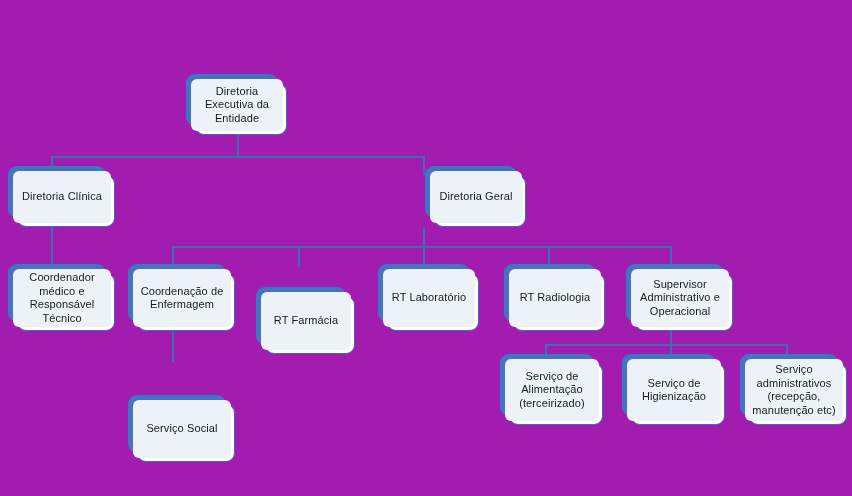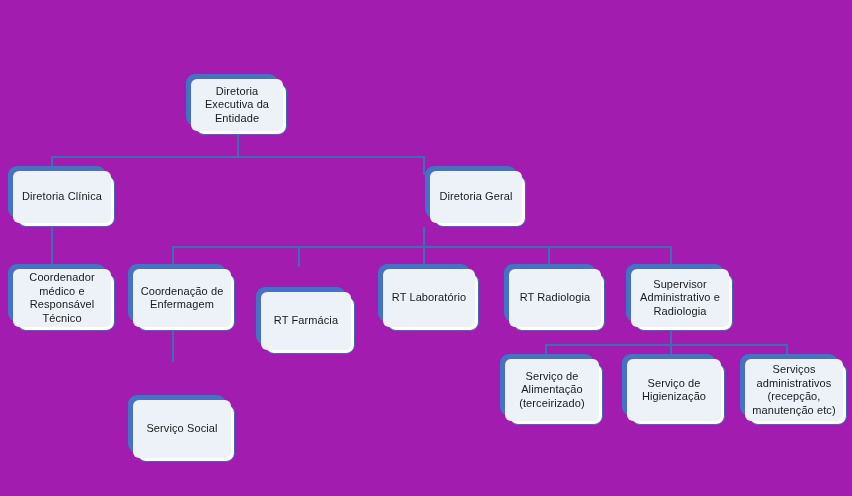--- a/index.html
+++ b/index.html
@@ -159,21 +159,21 @@
       <div class="plate" style="width: 92px; height: 58px; background: rgb(237, 241, 248);">
         <div class="label" style="color: rgb(26, 26, 26);">RT Radiologia</div>
       </div>
     </div>
     <div class="node" style="left: 626px; top: 264px; width: 107px; height: 67px;">
       <div class="shadow" style="width: 98px; height: 58px; background: rgb(68, 114, 196);"></div>
       <div class="card" style="width: 98px; height: 58px; background: rgb(255, 255, 255); border-color: rgb(62, 109, 181);"></div>
       <div class="plate" style="width: 98px; height: 58px; background: rgb(237, 241, 248);">
         <div class="label" style="color: rgb(26, 26, 26);">Supervisor
 Administrativo e
-Radiologia</div>
+Operacional</div>
       </div>
     </div>
     <div class="node" style="left: 128px; top: 358px; width: 107px; height: 67px; margin-top: 37px;">
       <div class="shadow" style="width: 98px; height: 58px; background: rgb(68, 114, 196);"></div>
       <div class="card" style="width: 98px; height: 58px; background: rgb(255, 255, 255); border-color: rgb(62, 109, 181);"></div>
       <div class="plate" style="width: 98px; height: 58px; background: rgb(237, 241, 248);">
         <div class="label" style="color: rgb(26, 26, 26);">Serviço Social</div>
       </div>
     </div>
     <div class="node" style="left: 500px; top: 354px; width: 103px; height: 71px;">
@@ -190,19 +190,19 @@
       <div class="card" style="width: 94px; height: 62px; background: rgb(255, 255, 255); border-color: rgb(62, 109, 181);"></div>
       <div class="plate" style="width: 94px; height: 62px; background: rgb(237, 241, 248);">
         <div class="label" style="color: rgb(26, 26, 26);">Serviço de
 Higienização</div>
       </div>
     </div>
     <div class="node" style="left: 740px; top: 354px; width: 107px; height: 71px;">
       <div class="shadow" style="width: 98px; height: 62px; background: rgb(68, 114, 196);"></div>
       <div class="card" style="width: 98px; height: 62px; background: rgb(255, 255, 255); border-color: rgb(62, 109, 181);"></div>
       <div class="plate" style="width: 98px; height: 62px; background: rgb(237, 241, 248);">
-        <div class="label" style="color: rgb(26, 26, 26);">Serviços
+        <div class="label" style="color: rgb(26, 26, 26);">Serviço
 administrativos
 (recepção,
 manutenção etc)</div>
       </div>
     </div>
   </div>
 
 </body></html>

